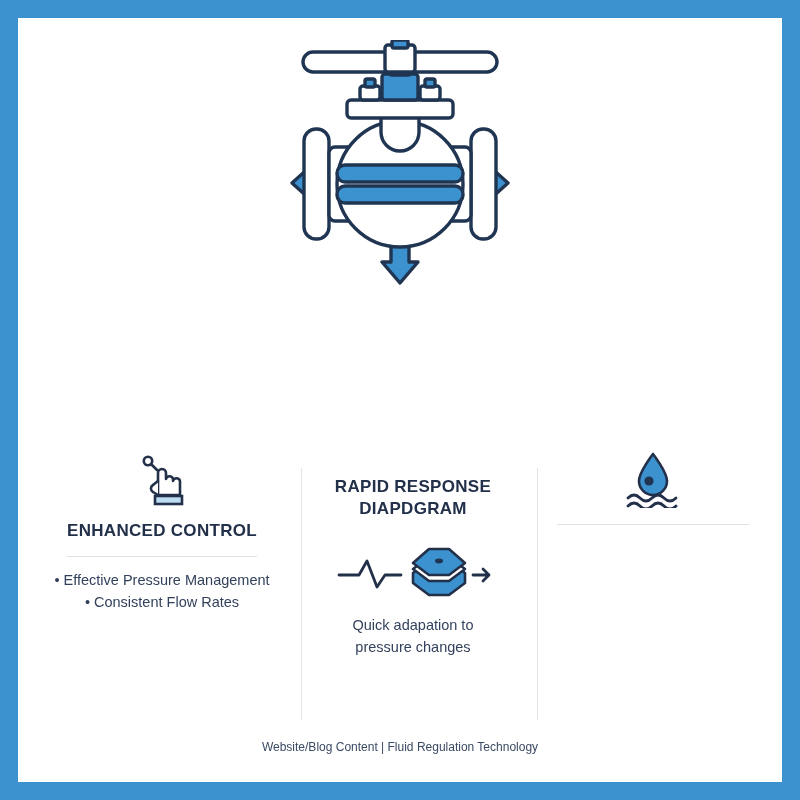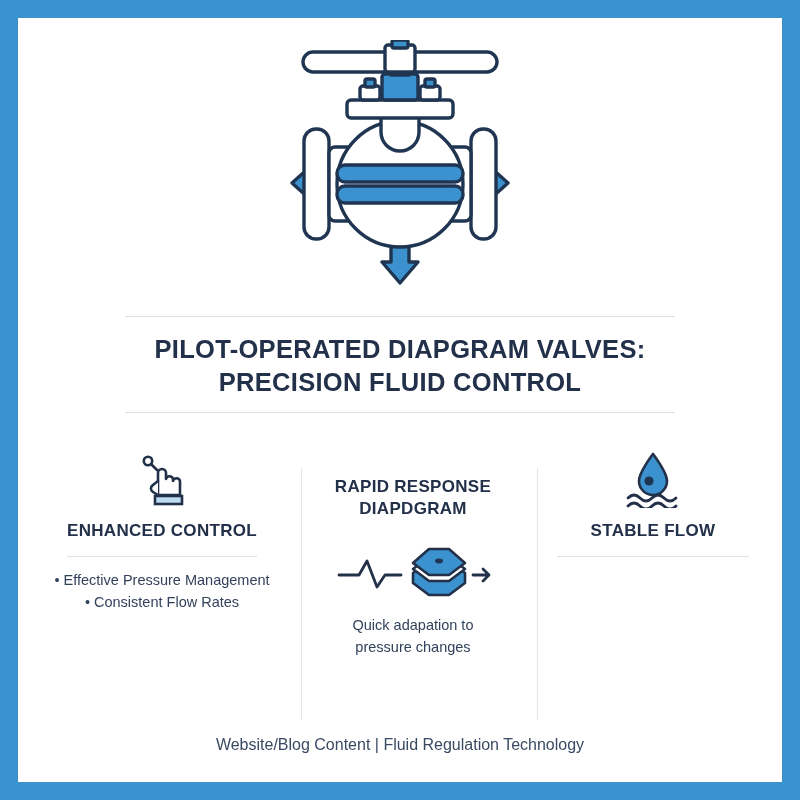--- a/index.html
+++ b/index.html
@@ -147,21 +147,21 @@
   .divider-v.d1 { left: 283px; }
   .divider-v.d2 { left: 519px; }
 
   
   .footer {
     position: absolute;
     left: 0;
     bottom: 28px;
     width: 100%;
     text-align: center;
-    font-size: 16px;
+    font-size: 12px;
     color: #3a4a63;
   }
 </style>
 </head>
 <body>
 
 <div id="infographic">
   <div id="canvas">
 
     <div class="hero">
@@ -203,26 +203,20 @@
 
           <rect x="53" y="12" width="194" height="20" rx="10" fill="#ffffff"></rect>
 
           <rect x="135" y="5" width="30" height="27" rx="3" fill="#ffffff"></rect>
 
           <rect x="142" y="0" width="16" height="8" rx="2" fill="#3b92ce"></rect>
         </g>
       </svg>
     </div>
 
-    <div class="title-block">
-      <div class="rule-h"></div>
-      <h1 class="title-text">PILOT-OPERATED DIAPGRAM VALVES:
-PRECISION FLUID CONTROL</h1>
-      <div class="rule-h"></div>
-    </div>
 
     <div class="divider-v d1"></div>
     <div class="divider-v d2"></div>
 
     <div class="columns">
 
       <div class="col col-2">
         <h2 class="col-heading" style="margin-top:28px;">RAPID RESPONSE
 DIAPDGRAM</h2>
         <div class="mid-icon">
@@ -272,21 +266,20 @@
 
             <path d="M 31 4 C 31 4 17 22 17 31 a 14 14 0 0 0 28 0 C 45 22 31 4 31 4 Z" fill="#3b92ce" stroke="#22304a" stroke-width="2.6" stroke-linejoin="round"></path>
             <circle cx="27" cy="31" r="4.6" fill="#1f3552"></circle>
 
             <g fill="none" stroke="#22304a" stroke-width="2.8" stroke-linecap="round">
               <path d="M 6 48 q 6 -6 12 0 t 12 0 t 12 0 t 12 0"></path>
               <path d="M 6 56 q 6 -6 12 0 t 12 0 t 12 0 t 12 0"></path>
             </g>
           </svg>
         </div>
-        <h2 class="col-heading">STABLE FLOW</h2>
         <div class="col-rule"></div>
       </div>
 
     </div>
 
     <div class="footer">Website/Blog Content | Fluid Regulation Technology</div>
 
   </div>
 </div>
 

